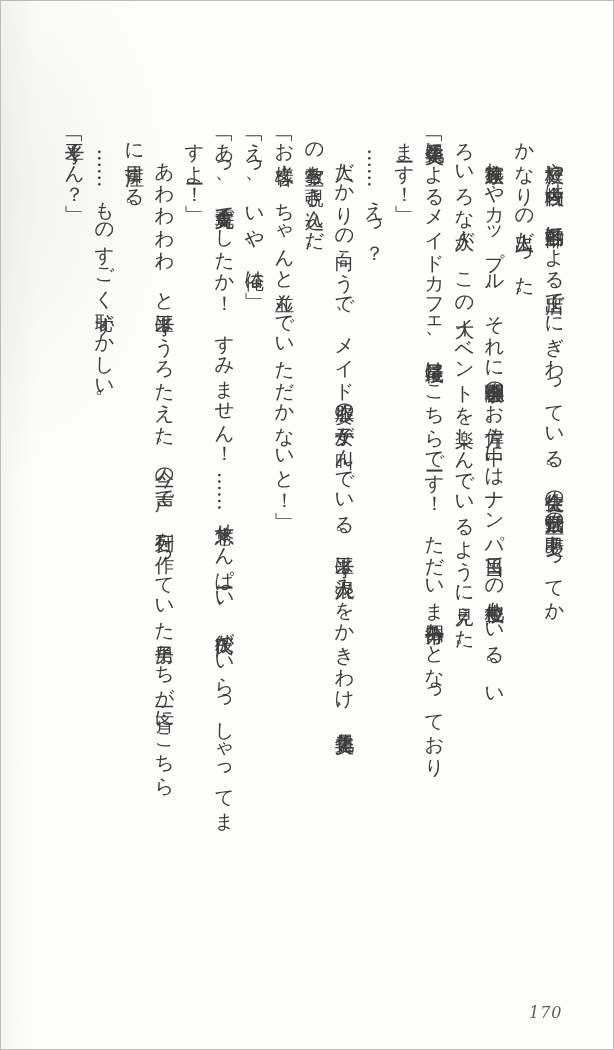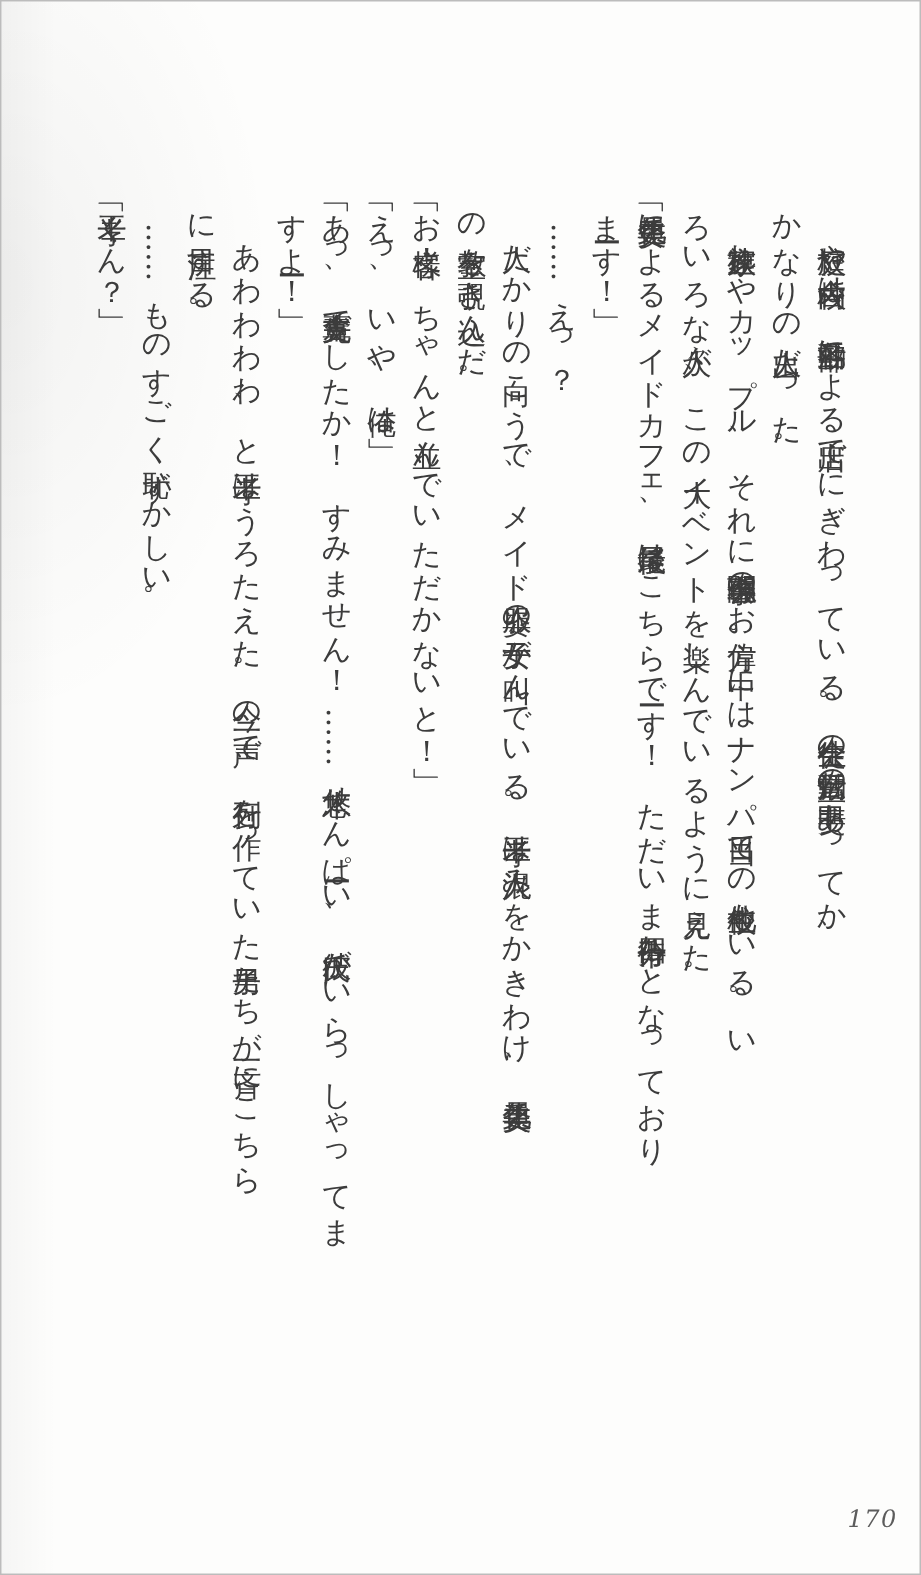--- a/index.html
+++ b/index.html
@@ -39,21 +39,20 @@
   }
   .page-number-folio {
     position: absolute;
     left: 528px;
     top: 1002px;
     font-family: "DejaVu Serif", "Liberation Serif", serif;
     font-style: italic;
     font-size: 16px;
     letter-spacing: 1px;
     color: #5c5c5c;
-    margin-left: 36px;
   }
 </style>
 </head>
 <body>
 
 <div class="book-page">
 
   <div class="vertical-text-block">
     <p>　校庭や校舎内は、各部活動による出店でにぎわっている。生徒会の宣伝活動の甲斐あってか、</p>
     <p>かなりの人出だった。</p>

